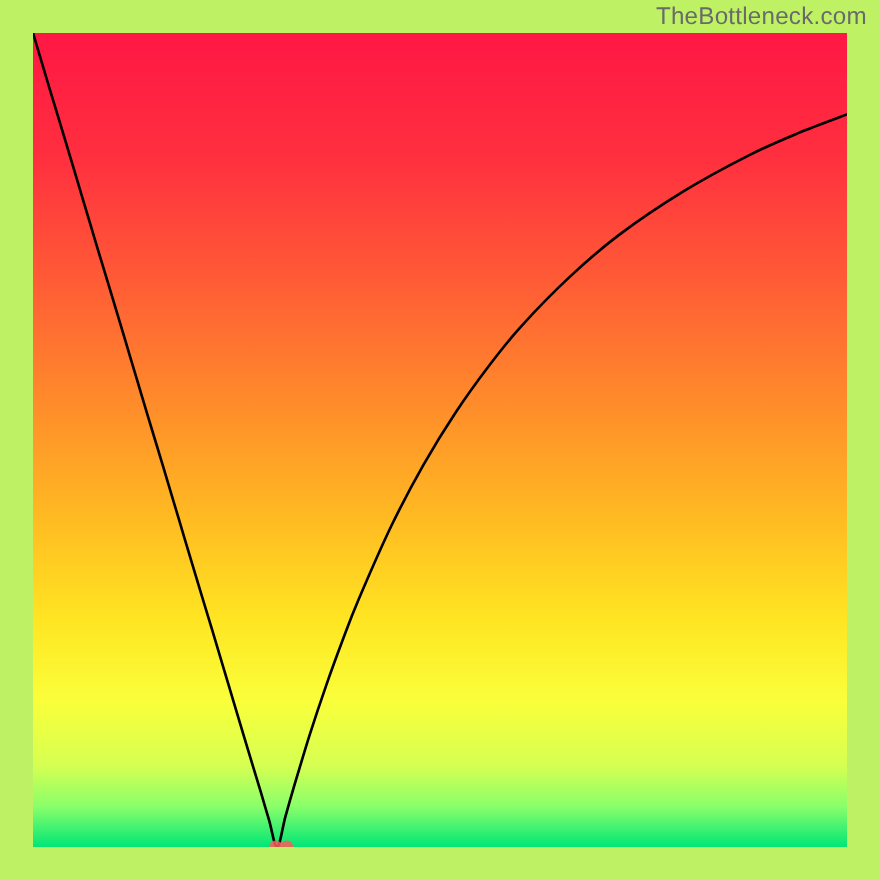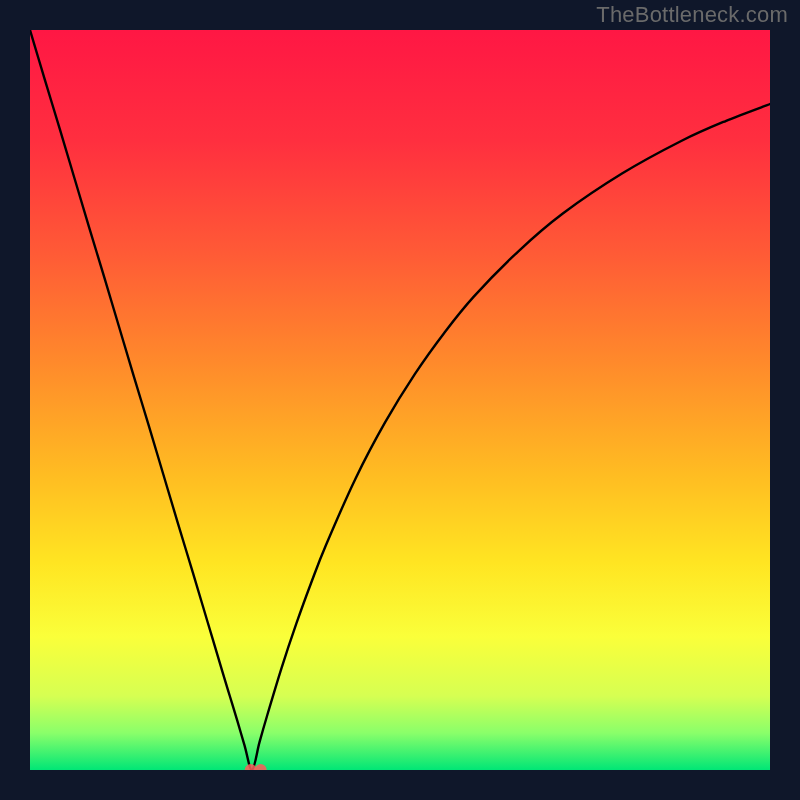--- a/index.html
+++ b/index.html
@@ -8,21 +8,21 @@
     width: 800px;
     height: 800px;
     background: #000;
     overflow: hidden;
     font-family: Arial, Helvetica, sans-serif;
   }
   .outer {
     position: relative;
     width: 800px;
     height: 800px;
-    background: #0f172a;
+    background: #bef264;
   }
   .watermark {
     position: absolute;
     top: 2px;
     right: 12px;
     color: #6a6a6a;
     font-size: 22px;
     letter-spacing: 0.2px;
     z-index: 5;
   }

